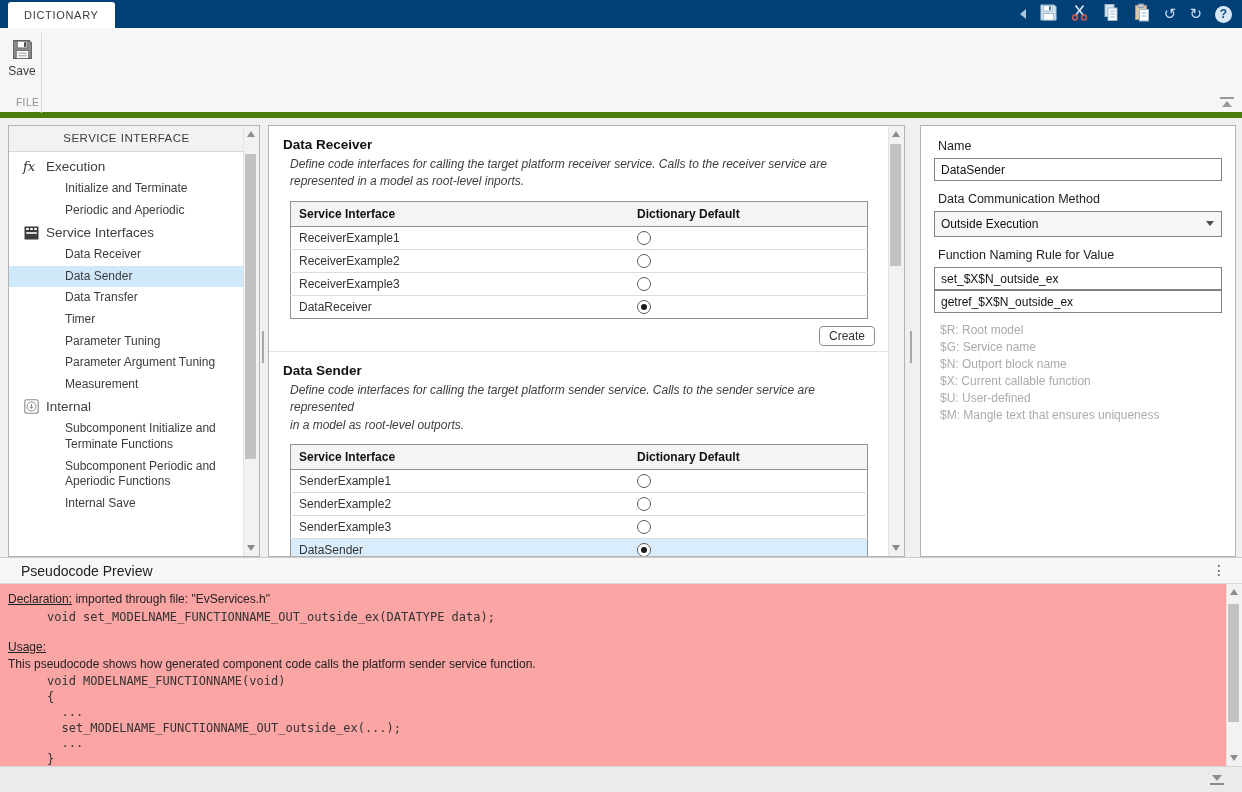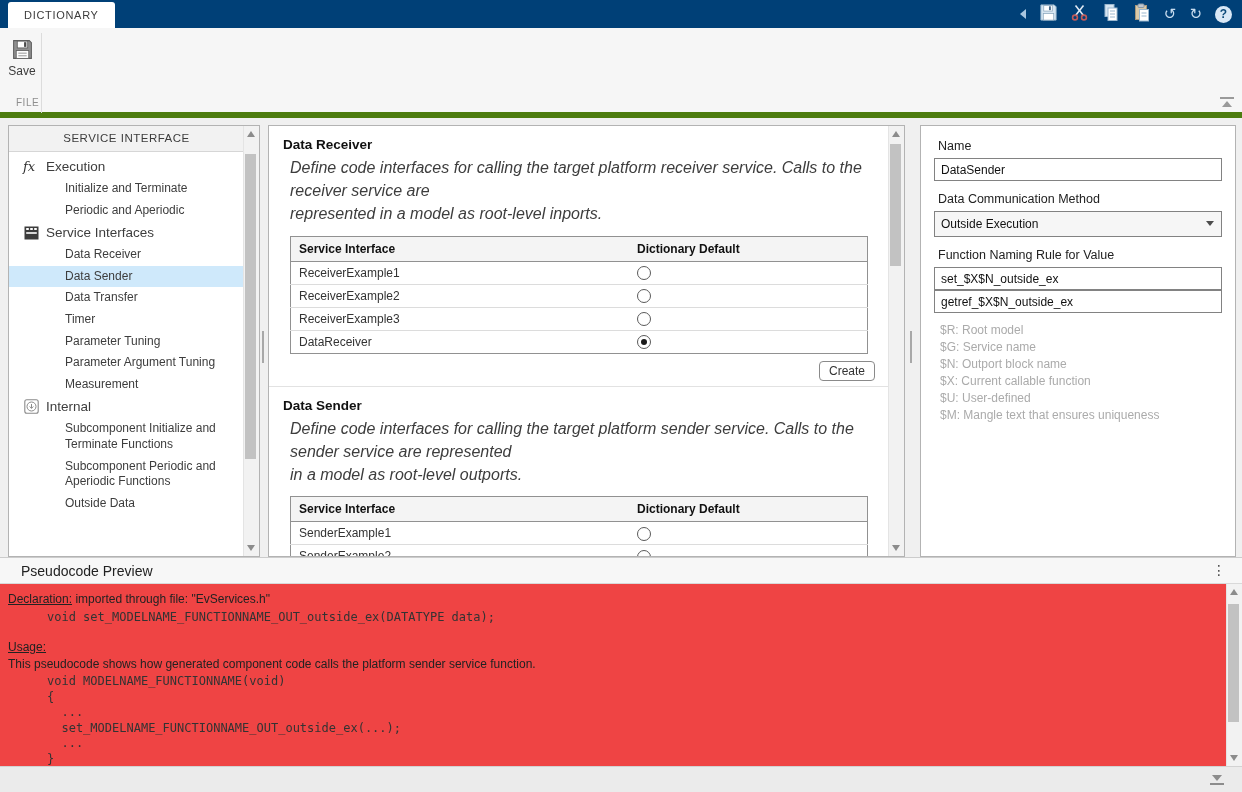--- a/index.html
+++ b/index.html
@@ -47,21 +47,21 @@
     margin-right:15px;}
   .tree{position:absolute;left:0;top:26px;right:15px;bottom:0;overflow:hidden;padding-top:3px;}
   .t0{display:flex;align-items:center;gap:7px;padding:4px 2px 4px 14px;font-size:13.5px;color:#3d3d3d;}
   .t1{padding:3px 10px 3px 56px;font-size:12px;color:#3d3d3d;line-height:1.3;}
   .t1.sel{background:#cfe9fb;}
   .fx-glyph{font-family:"DejaVu Serif",serif;font-style:italic;font-size:13px;color:#333;width:16px;display:inline-block;}
   .ticon{width:16px;display:inline-flex;justify-content:center;}
   
   .section{padding:11px 14px 0 14px;}
   .sec-title{margin:0 0 4px 0;font-size:13.5px;color:#111;font-weight:bold;}
-  .sec-desc{margin:3px 0 10px 7px;font-style:italic;font-size:16px;color:#3d3d3d;line-height:1.45;}
+  .sec-desc{margin:3px 0 10px 7px;font-style:italic;font-size:12px;color:#3d3d3d;line-height:1.45;}
   .si-table{margin-left:7px;width:578px;border:1px solid #919191;border-collapse:collapse;font-size:12px;}
   .si-table th{background:#f4f4f4;text-align:left;padding:5px 8px;font-size:12px;color:#111;
     border-bottom:1px solid #919191;}
   .si-table td{padding:3px 8px;height:16px;border-bottom:1px solid #dcdcdc;color:#333;}
   .si-table tr:last-child td{border-bottom:none;}
   .si-table .c2{width:222px;}
   .si-table tr.hl td{background:#d9edfc;}
   .radio{display:inline-block;width:12px;height:12px;border:1px solid #5a5a5a;border-radius:50%;
     background:#fff;position:relative;vertical-align:middle;}
   .radio.on::after{content:"";position:absolute;left:3px;top:3px;width:6px;height:6px;
@@ -82,21 +82,21 @@
     border-left:4px solid transparent;border-right:4px solid transparent;border-top:5px solid #4c4c4c;}
   .hints{margin:9px 0 0 6px;font-size:12px;color:#ababab;line-height:1.42;}
   
   .splitter{position:absolute;width:2px;height:32px;background:#a8a8a8;top:331px;}
   
   .pp-header{position:absolute;left:0;top:557px;width:1242px;height:27px;background:#f7f7f7;
     border-top:1px solid #cccccc;border-bottom:1px solid #d9d9d9;box-sizing:border-box;}
   .pp-title{position:absolute;left:21px;top:5px;font-size:14px;color:#222;}
   .kebab{position:absolute;right:16px;top:4px;font-size:14px;color:#4a4a4a;
     font-family:"DejaVu Sans",sans-serif;}
-  .pp-content{position:absolute;left:0;top:584px;width:1242px;height:182px;background:#ef4444;
+  .pp-content{position:absolute;left:0;top:584px;width:1242px;height:182px;background:#fca5a5;
     box-sizing:border-box;padding:8px 24px 0 8px;font-size:12px;color:#222;}
   .u{text-decoration:underline;}
   .code{font-family:"DejaVu Sans Mono",monospace;font-size:12px;white-space:pre;color:#333;}
   .decl-code{padding-left:39px;margin-top:4px;}
   .usage-text{margin-top:3px;}
   .usage-block{padding-left:39px;margin-top:3px;line-height:15.5px;}
   .gap{height:16px;}
   .pp-scroll{position:absolute;right:0;top:584px;width:15px;height:182px;background:#f2f2f2;border-left:1px solid #e4e4e4;}
   .pp-footer{position:absolute;left:0;top:766px;width:1242px;height:26px;background:#ebebeb;
     border-top:1px solid #d2d2d2;box-sizing:border-box;}
@@ -207,21 +207,21 @@
         <svg width="15" height="15" viewBox="0 0 15 15">
           <rect x="0.8" y="0.8" width="13.4" height="13.4" rx="2" fill="none" stroke="#8a8a8a" stroke-width="1.1"></rect>
           <circle cx="7.5" cy="7.5" r="4.5" fill="none" stroke="#8a8a8a" stroke-width="1"></circle>
           <path d="M7.5 5 v4.2 M5.7 7.5 l1.8 1.9 1.8 -1.9" fill="none" stroke="#8a8a8a" stroke-width="1"></path>
         </svg>
       </span>
       <span>Internal</span>
     </div>
     <div class="t1">Subcomponent Initialize and Terminate Functions</div>
     <div class="t1">Subcomponent Periodic and Aperiodic Functions</div>
-    <div class="t1">Outside Data</div>
+    <div class="t1">Internal Save</div>
 
   </div>
   <div class="vscroll">
     <div class="arr-up"></div>
     <div class="thumb" style="top:28px;height:305px;"></div>
     <div class="arr-dn"></div>
   </div>
 </div>
 
 <div class="panel" id="center">

